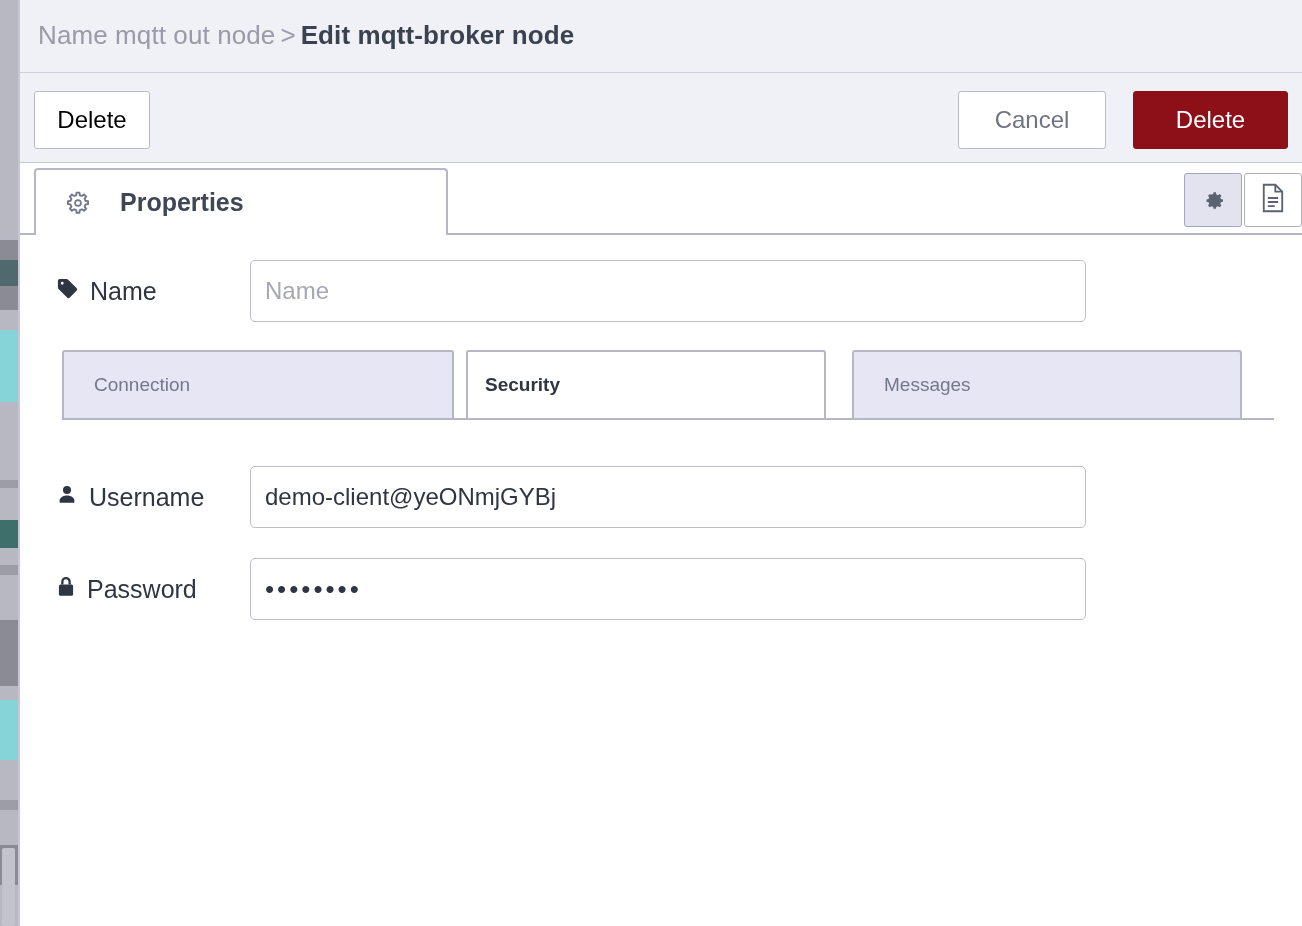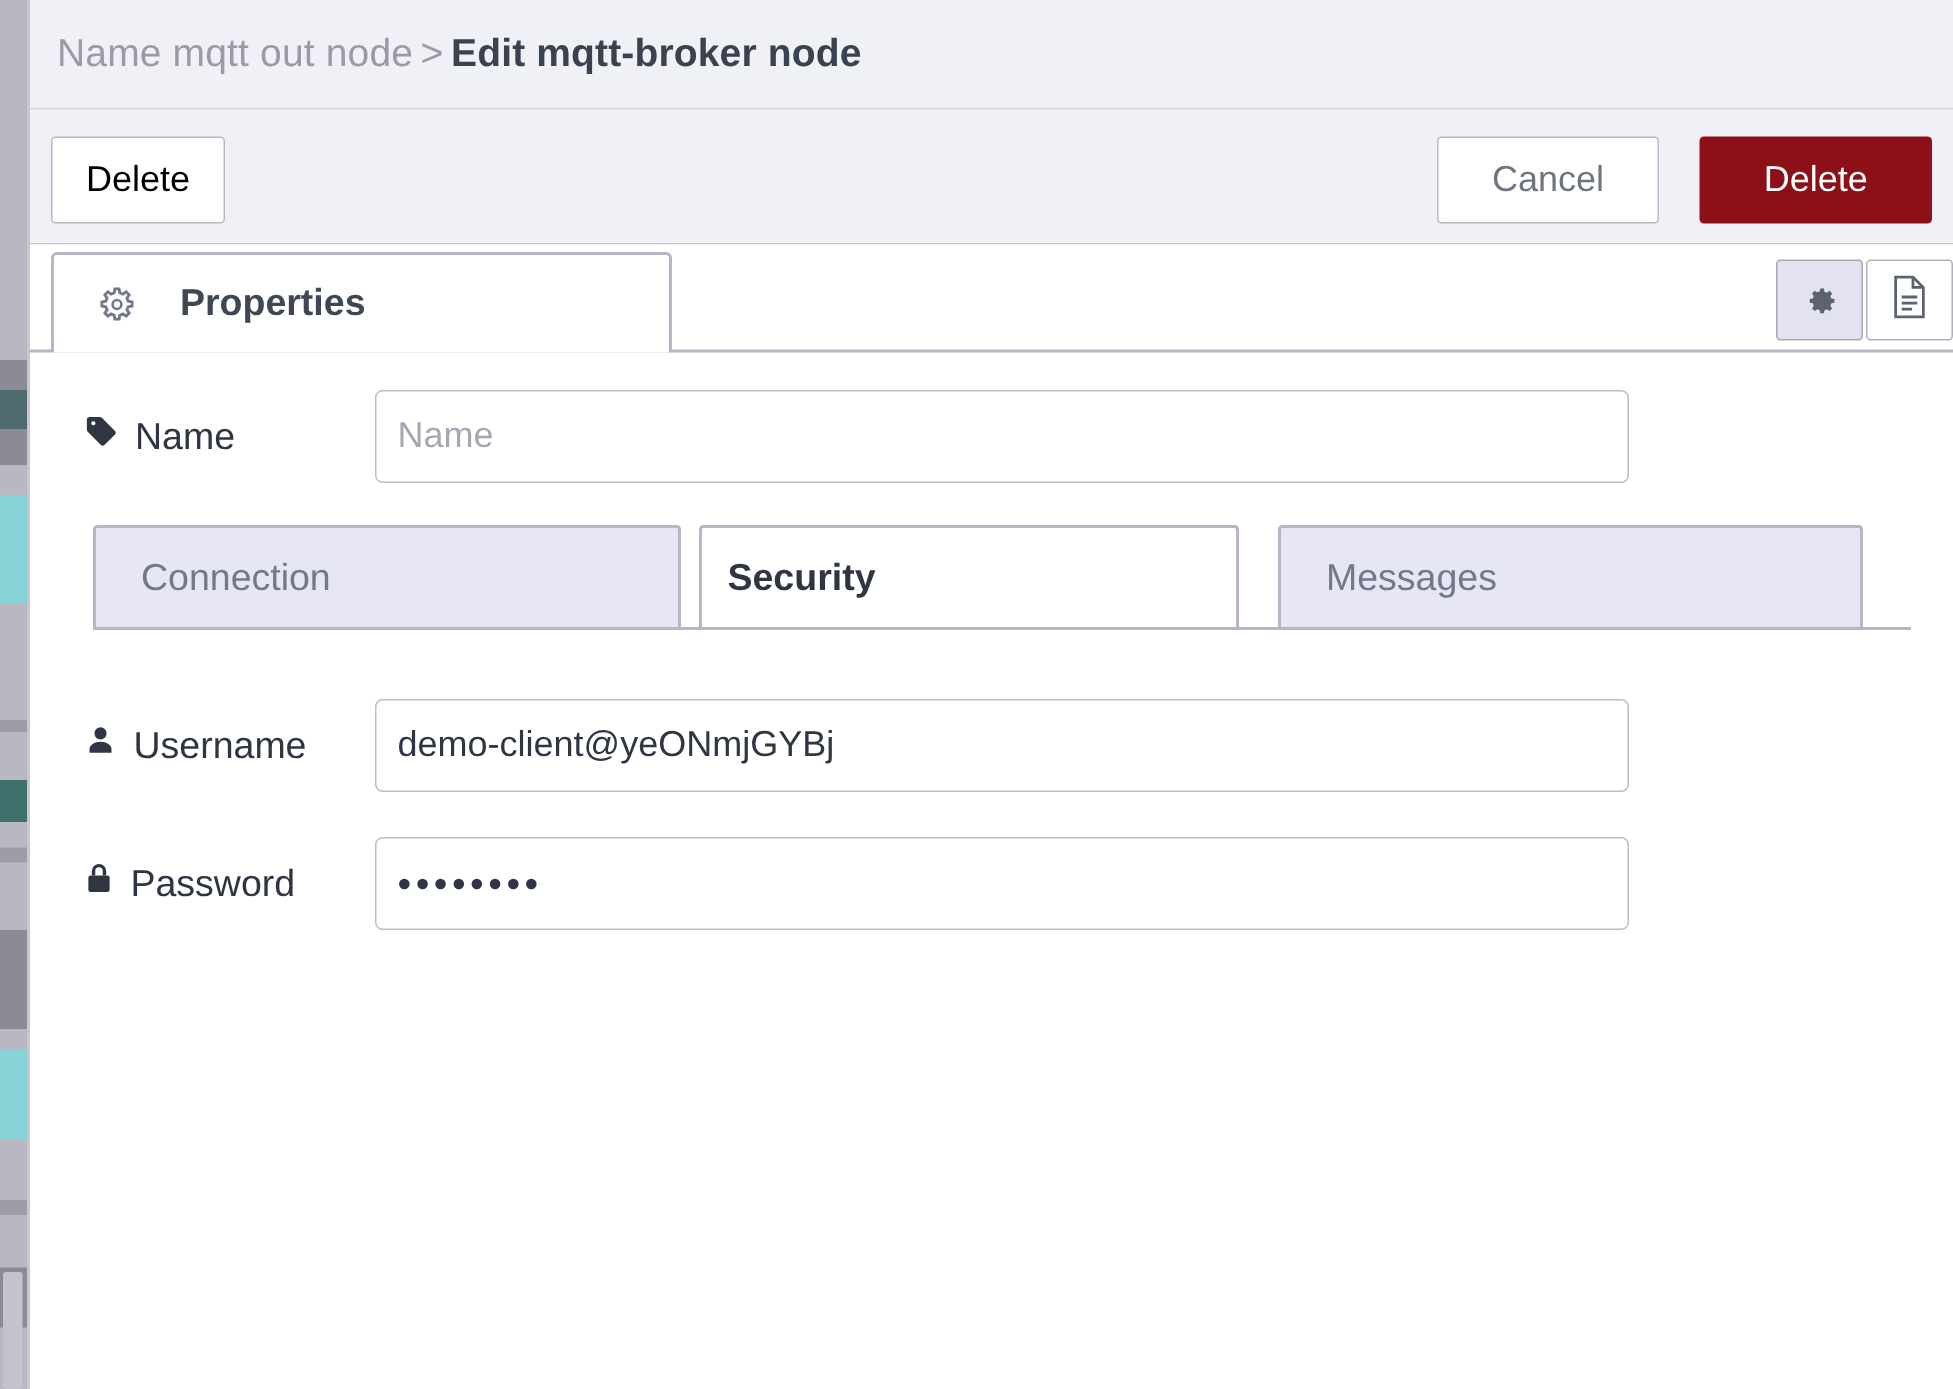--- a/index.html
+++ b/index.html
@@ -218,21 +218,21 @@
   .subtab {
     position: absolute;
     top: 0;
     height: 68px;
     border: 2px solid #b6b6c6;
     border-bottom: none;
     border-radius: 3px 3px 0 0;
     display: flex;
     align-items: center;
     padding-left: 30px;
-    font-size: 25px;
+    font-size: 19px;
     cursor: pointer;
     z-index: 2;
   }
   .subtab.inactive {
     background: #e6e6f5;
     color: #73798a;
   }
   .subtab.active {
     background: #ffffff;
     color: #2f3542;

